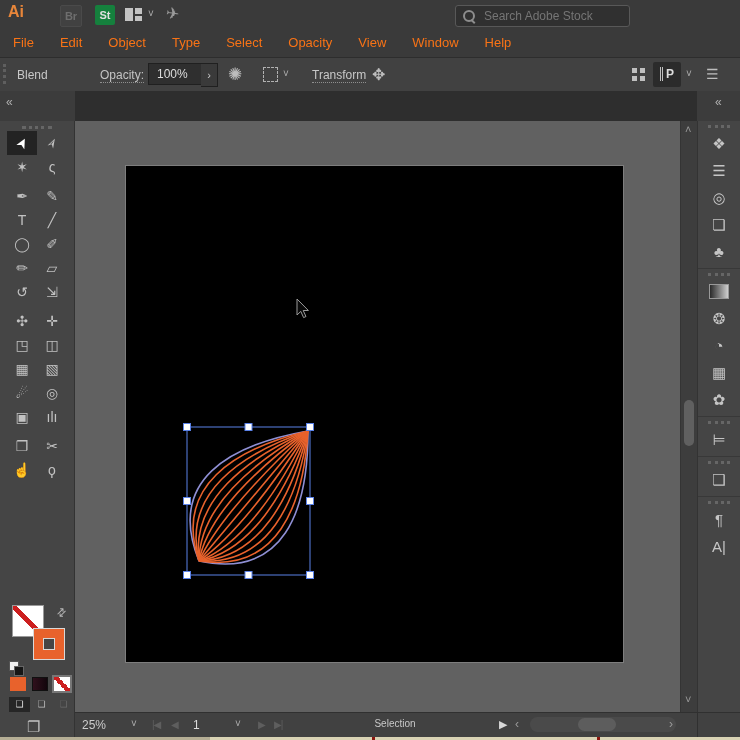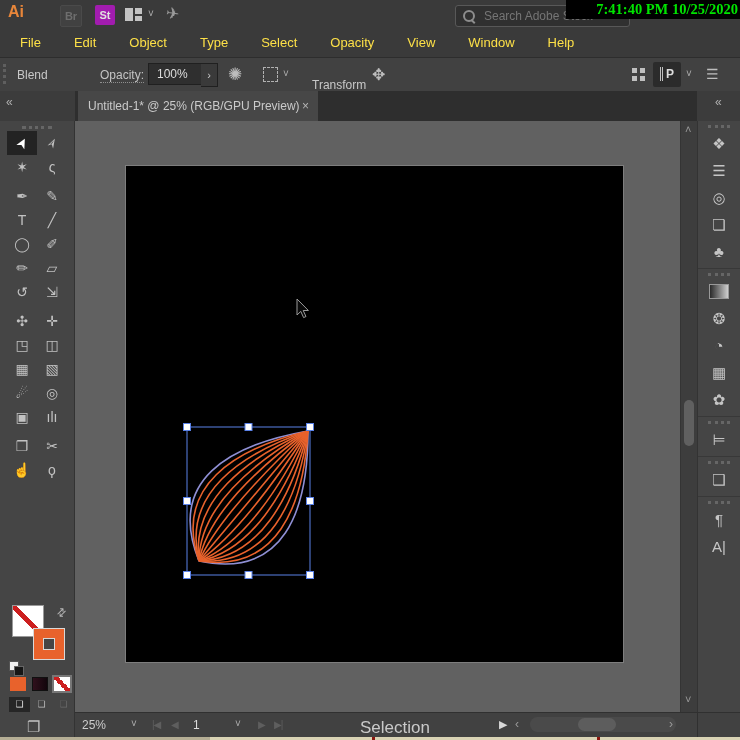--- a/index.html
+++ b/index.html
@@ -5,57 +5,57 @@
   html,body{margin:0;padding:0;background:#222;}
   #root{position:relative;width:740px;height:740px;overflow:hidden;
         font-family:"Liberation Sans",sans-serif;color:#d4d4d4;background:#3a3a3a;
         -webkit-font-smoothing:antialiased;}
   
   #titlebar{position:absolute;left:0;top:0;width:740px;height:30px;background:#3a3a3a;}
   #ai-logo{position:absolute;left:8px;top:3px;font-size:16px;font-weight:bold;}
   .badge{position:absolute;top:5px;width:20px;height:20px;text-align:center;line-height:20px;
          font-size:11px;font-weight:bold;border-radius:2px;}
   #badge-br{left:60px;background:#414141;color:#6e6e6e;border:1px solid #4a4a4a;}
-  #badge-st{left:95px;background:#a21caf;color:#e0e0e0;}
+  #badge-st{left:95px;background:#15803d;color:#e0e0e0;}
   #layout-icon{position:absolute;left:125px;top:8px;width:17px;height:13px;}
   #layout-icon div{position:absolute;background:#c4c4c4;}
   .chev{color:#b0b0b0;font-size:10px;}
   #layout-chev{position:absolute;left:148px;top:8px;}
   #rocket-icon{position:absolute;left:166px;top:4px;font-size:16px;color:#9a9a9a;transform:rotate(8deg);}
   #automation-btn{position:absolute;left:340px;top:4px;height:22px;line-height:22px;background:#424242;
        border-radius:3px;padding:0 10px;font-size:13px;color:#d6d6d6;}
   #automation-btn .chev{margin-left:10px;}
   #search-box{position:absolute;left:455px;top:5px;width:173px;height:20px;background:#303030;
        border:1px solid #585858;border-radius:3px;display:flex;align-items:center;}
   #search-lens{width:8px;height:8px;border:2px solid #8d8d8d;border-radius:50%;margin-left:7px;position:relative;}
   #search-lens:after{content:"";position:absolute;width:2px;height:5px;background:#8d8d8d;
        left:7px;top:7px;transform:rotate(-45deg);}
   #search-box input{background:transparent;border:none;outline:none;color:#9a9a9a;
        font-size:12px;margin-left:7px;width:130px;font-family:"Liberation Sans",sans-serif;}
   #clock{position:absolute;right:0;top:0;width:172px;height:19px;background:#000;z-index:50;
        font-family:"Liberation Serif",serif;font-weight:bold;font-size:14.5px;line-height:19px;
        text-align:right;padding-right:2px;white-space:nowrap;}
   
   #menubar{position:absolute;left:0;top:30px;width:740px;height:27px;background:#3a3a3a;font-size:13px;}
-  .menu-item{display:inline-block;padding:5px 13px 0 20px;color:#fde047;}
+  .menu-item{display:inline-block;padding:5px 13px 0 13px;color:#f97316;}
   
   #controlbar{position:absolute;left:0;top:57px;width:740px;height:34px;background:#414141;
       border-top:1px solid #2d2d2d;border-bottom:1px solid #2a2a2a;font-size:12px;}
   .grip-v{position:absolute;left:3px;top:6px;height:20px;border-left:3px dotted #5f5f5f;}
   #cb-context{position:absolute;left:17px;top:10px;color:#c8c8c8;}
   #cb-opacity-label{position:absolute;left:100px;top:10px;color:#c4c4c4;border-bottom:1px dotted #8f8f8f;}
   #cb-opacity-input{position:absolute;left:148px;top:5px;width:44px;height:20px;background:#2f2f2f;
       border:1px solid #202020;color:#dedede;font-size:12px;padding:0 0 0 8px;
       font-family:"Liberation Sans",sans-serif;}
   #cb-opacity-btn{position:absolute;left:201px;top:5px;width:16px;height:22px;background:#3a3a3a;
       border:1px solid #202020;border-left:none;color:#c9c9c9;text-align:center;line-height:22px;font-size:11px;}
   #cb-wheel{position:absolute;left:228px;top:6px;font-size:17px;color:#bdbdbd;}
   #cb-dash-icon{position:absolute;left:263px;top:9px;width:13px;height:13px;border:1px dashed #b2b2b2;}
   #cb-dash-chev{position:absolute;left:283px;top:10px;}
-  #cb-transform{position:absolute;left:312px;top:10px;color:#c8c8c8;border-bottom:1px dotted #8f8f8f;margin-top:10px;}
+  #cb-transform{position:absolute;left:312px;top:10px;color:#c8c8c8;border-bottom:1px dotted #8f8f8f;}
   #cb-expand{position:absolute;left:372px;top:7px;font-size:16px;color:#bdbdbd;}
   #cb-grid{position:absolute;left:632px;top:10px;width:13px;height:13px;}
   #cb-grid div{position:absolute;width:5px;height:5px;background:#c0c0c0;}
   #cb-ws{position:absolute;left:653px;top:4px;width:28px;height:25px;background:#2b2b2b;border-radius:2px;
       text-align:center;line-height:25px;color:#dcdcdc;font-weight:bold;font-size:12px;}
   #cb-ws span{border-left:3px double #c0c0c0;padding-left:3px;}
   #cb-ws-chev{position:absolute;left:686px;top:10px;}
   #cb-list{position:absolute;left:706px;top:8px;font-size:14px;color:#bdbdbd;}
   
   #tabbar{position:absolute;left:0;top:91px;width:740px;height:30px;background:#2e2e2e;}
@@ -121,21 +121,21 @@
   
   #statusbar{position:absolute;left:75px;top:712px;width:665px;height:25px;background:#414141;
       border-top:1px solid #303030;box-sizing:border-box;font-size:12px;color:#cccccc;}
   #sb-zoom{position:absolute;left:7px;top:5px;}
   #sb-zoom-chev{position:absolute;left:56px;top:5px;}
   .nav-dim{position:absolute;top:6px;color:#5e5e5e;font-size:10px;letter-spacing:-1px;}
   #sb-first{left:77px;} #sb-prev{left:96px;}
   #sb-ab-num{position:absolute;left:118px;top:5px;color:#dddddd;}
   #sb-ab-chev{position:absolute;left:160px;top:5px;}
   #sb-next{left:183px;} #sb-last{left:199px;}
-  #sb-tool{position:absolute;left:240px;top:5px;width:160px;text-align:center;color:#c9c9c9;font-size:17px;}
+  #sb-tool{position:absolute;left:240px;top:5px;width:160px;text-align:center;color:#c9c9c9;font-size:10px;}
   #sb-play{position:absolute;left:424px;top:5px;color:#d8d8d8;font-size:11px;}
   #sb-hleft{position:absolute;left:440px;top:4px;color:#9a9a9a;}
   #sb-htrack{position:absolute;left:455px;top:4px;width:146px;height:15px;background:#4a4a4a;border-radius:8px;}
   #sb-hthumb{position:absolute;left:48px;top:1px;width:38px;height:13px;background:#5d5d5d;border-radius:7px;}
   #sb-hright{position:absolute;left:594px;top:4px;color:#9a9a9a;}
   #sb-sep{position:absolute;left:622px;top:0;height:25px;border-left:1px solid #303030;}
   
   #bottomstrip{position:absolute;left:0;top:737px;width:740px;height:3px;background:#b5ae95;}
   #bs-light{position:absolute;left:210px;top:0;width:530px;height:3px;background:#d9d3b4;}
   .bs-tick{position:absolute;top:0;width:3px;height:3px;background:#8c1710;}
@@ -153,21 +153,20 @@
       <div style="left:0;top:0;width:8px;height:13px;"></div>
       <div style="left:10px;top:0;width:7px;height:6px;"></div>
       <div style="left:10px;top:8px;width:7px;height:5px;"></div>
     </span>
     <span id="layout-chev" class="chev">˅</span>
     <span id="rocket-icon">✈</span>
     <span id="search-box">
       <span id="search-lens"></span>
       <input placeholder="Search Adobe Stock" style="">
     </span>
-    <div id="clock" style="color: rgb(0, 228, 0);">7:41:40 PM 10/25/2020</div>
   </div>
 
   <div id="menubar"><span class="menu-item">File</span><span class="menu-item">Edit</span><span class="menu-item">Object</span><span class="menu-item">Type</span><span class="menu-item">Select</span><span class="menu-item">Opacity</span><span class="menu-item">View</span><span class="menu-item">Window</span><span class="menu-item">Help</span></div>
 
   <div id="controlbar">
     <span class="grip-v"></span>
     <span id="cb-context">Blend</span>
     <span id="cb-opacity-label">Opacity:</span>
     <input id="cb-opacity-input" value="100%" style="">
     <span id="cb-opacity-btn">›</span>
@@ -182,24 +181,20 @@
       <div style="left:0;top:8px;"></div>
         <div style="left:8px;top:8px;"></div>
     </span>
     <span id="cb-ws"><span>P</span></span>
     <span id="cb-ws-chev" class="chev">˅</span>
     <span id="cb-list">☰</span>
   </div>
 
   <div id="tabbar">
     <div id="tab-leftcap">«</div>
-    <div id="doc-tab">
-      <span>Untitled-1* @ 25% (RGB/GPU Preview)</span>
-      <span id="tab-close">×</span>
-    </div>
     <div id="tab-rightcap">«</div>
   </div>
 
   <div id="leftpanel">
     <div id="lp-grip"></div>
     <div id="tools">
         <div class="tool-row">
           <div class="tool active">
             <span class="rot">➤</span>
           </div>

